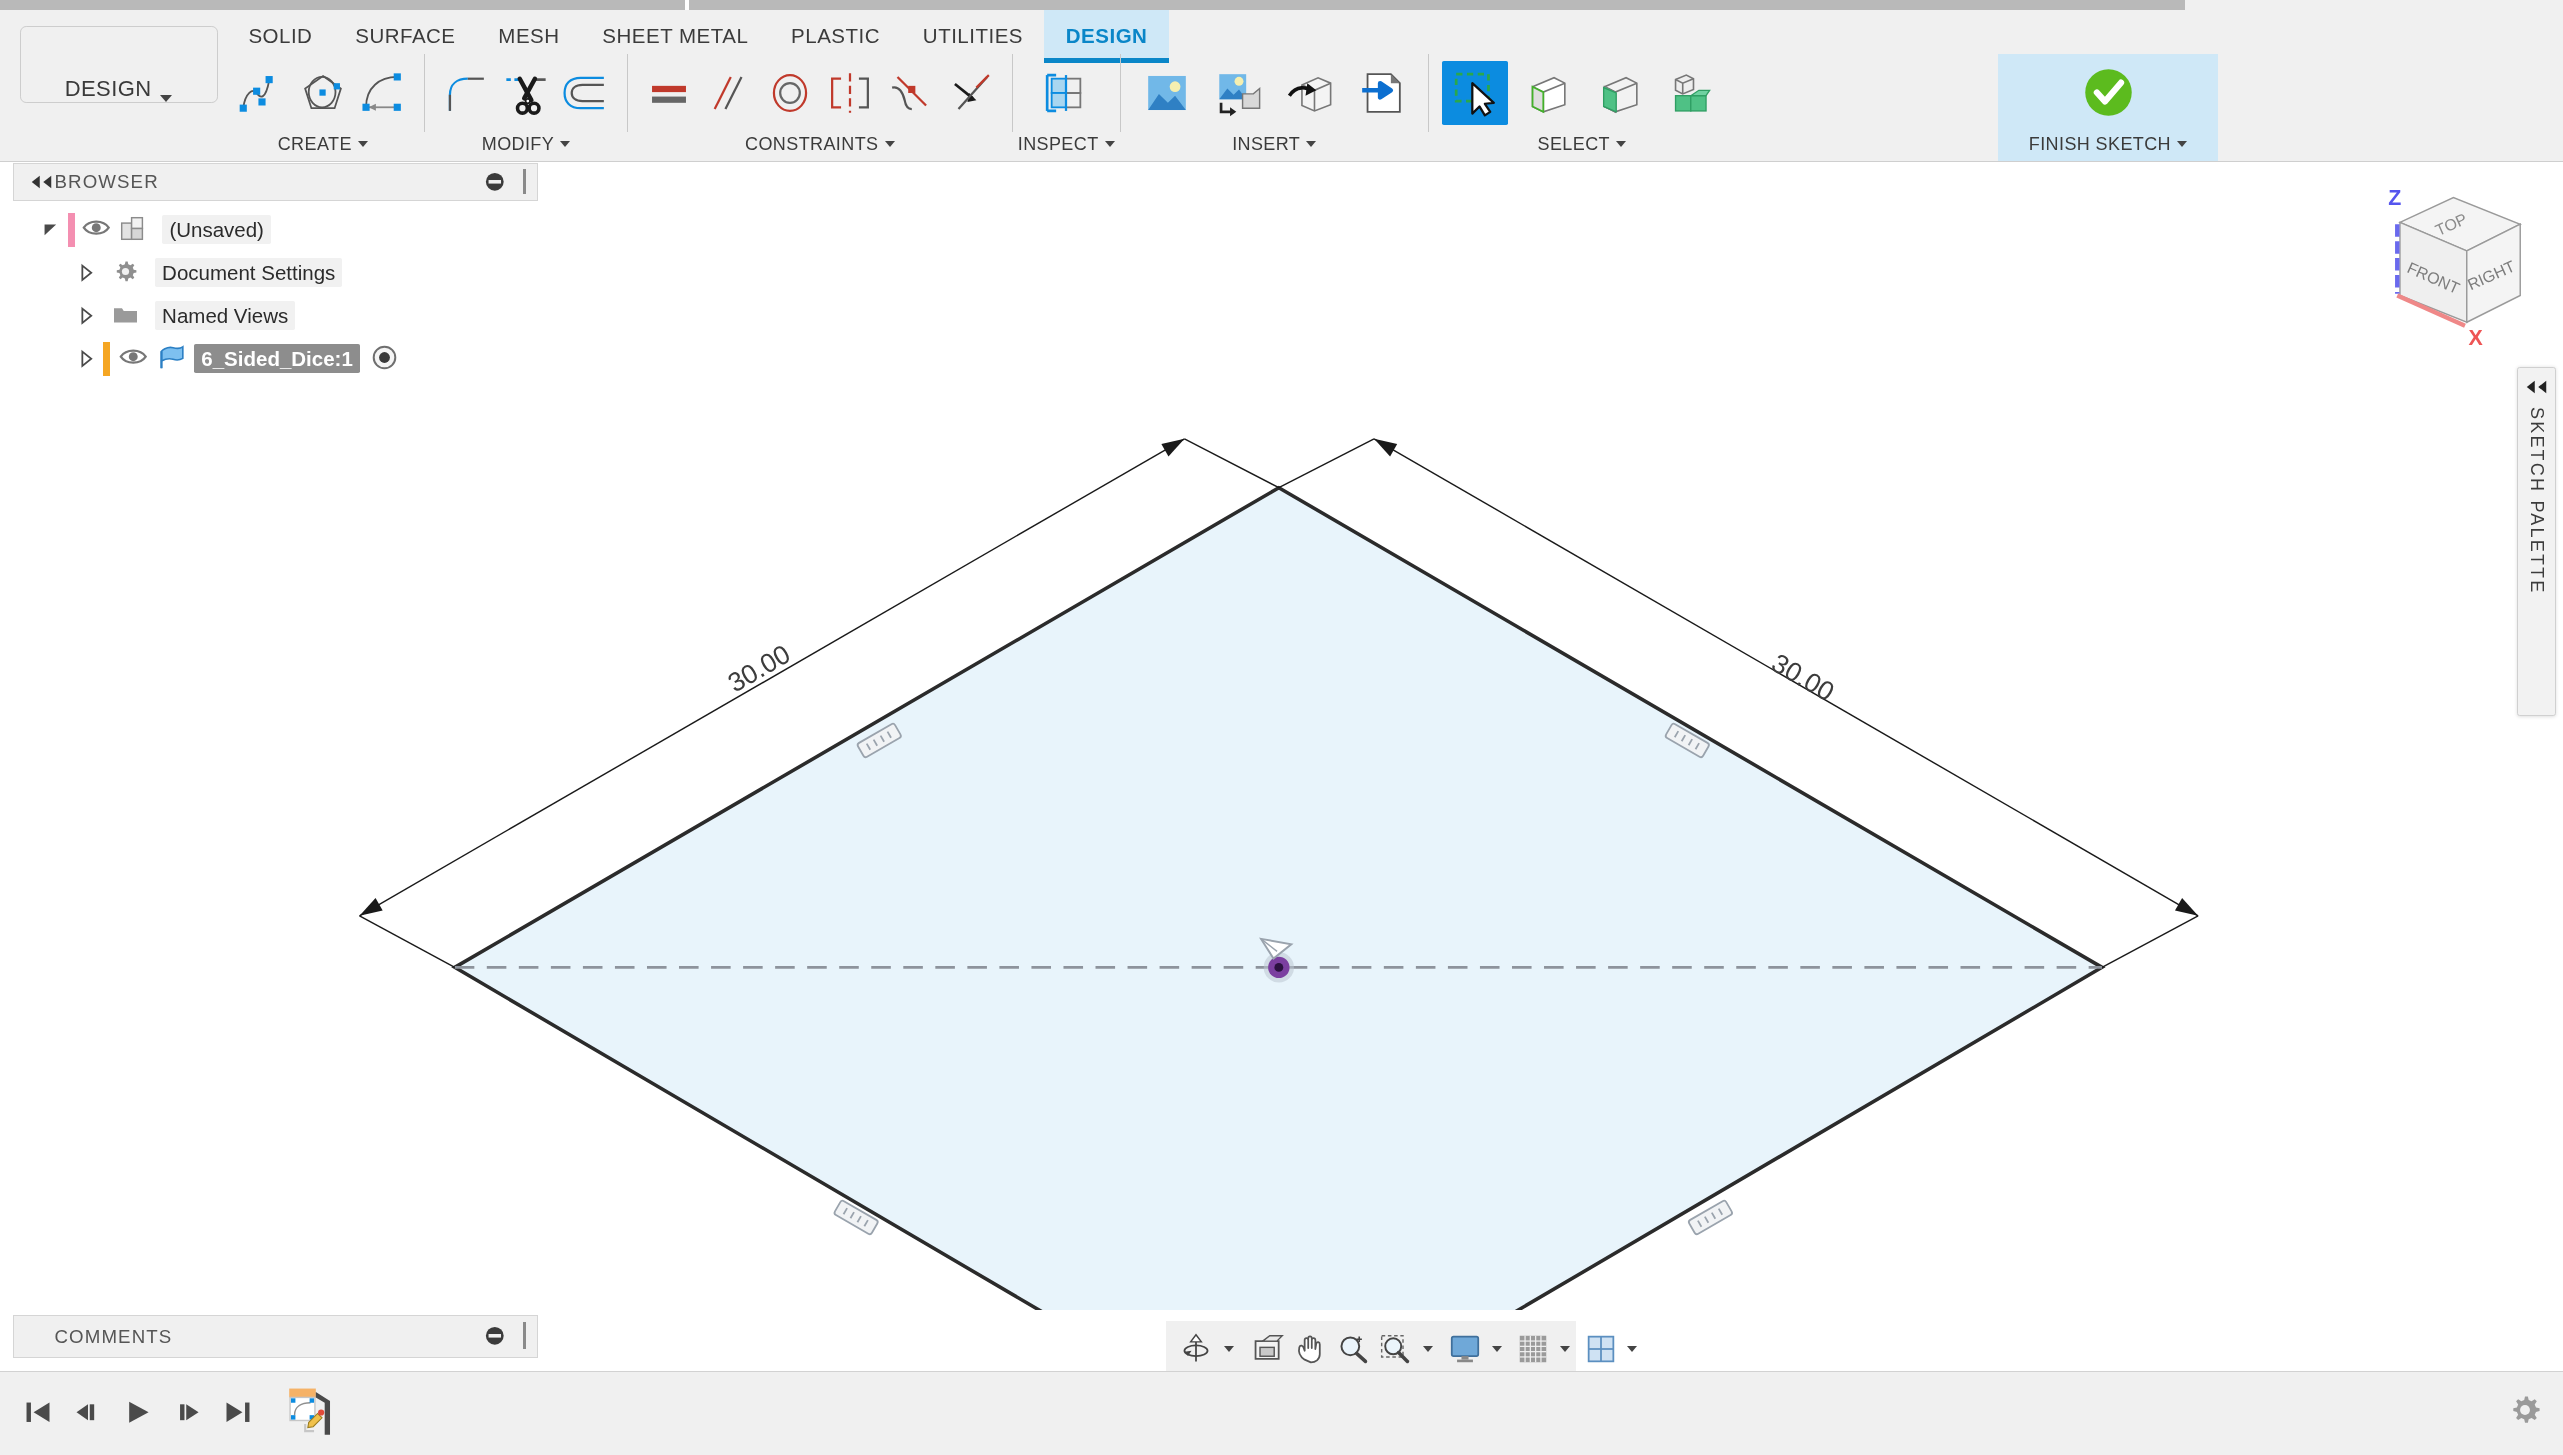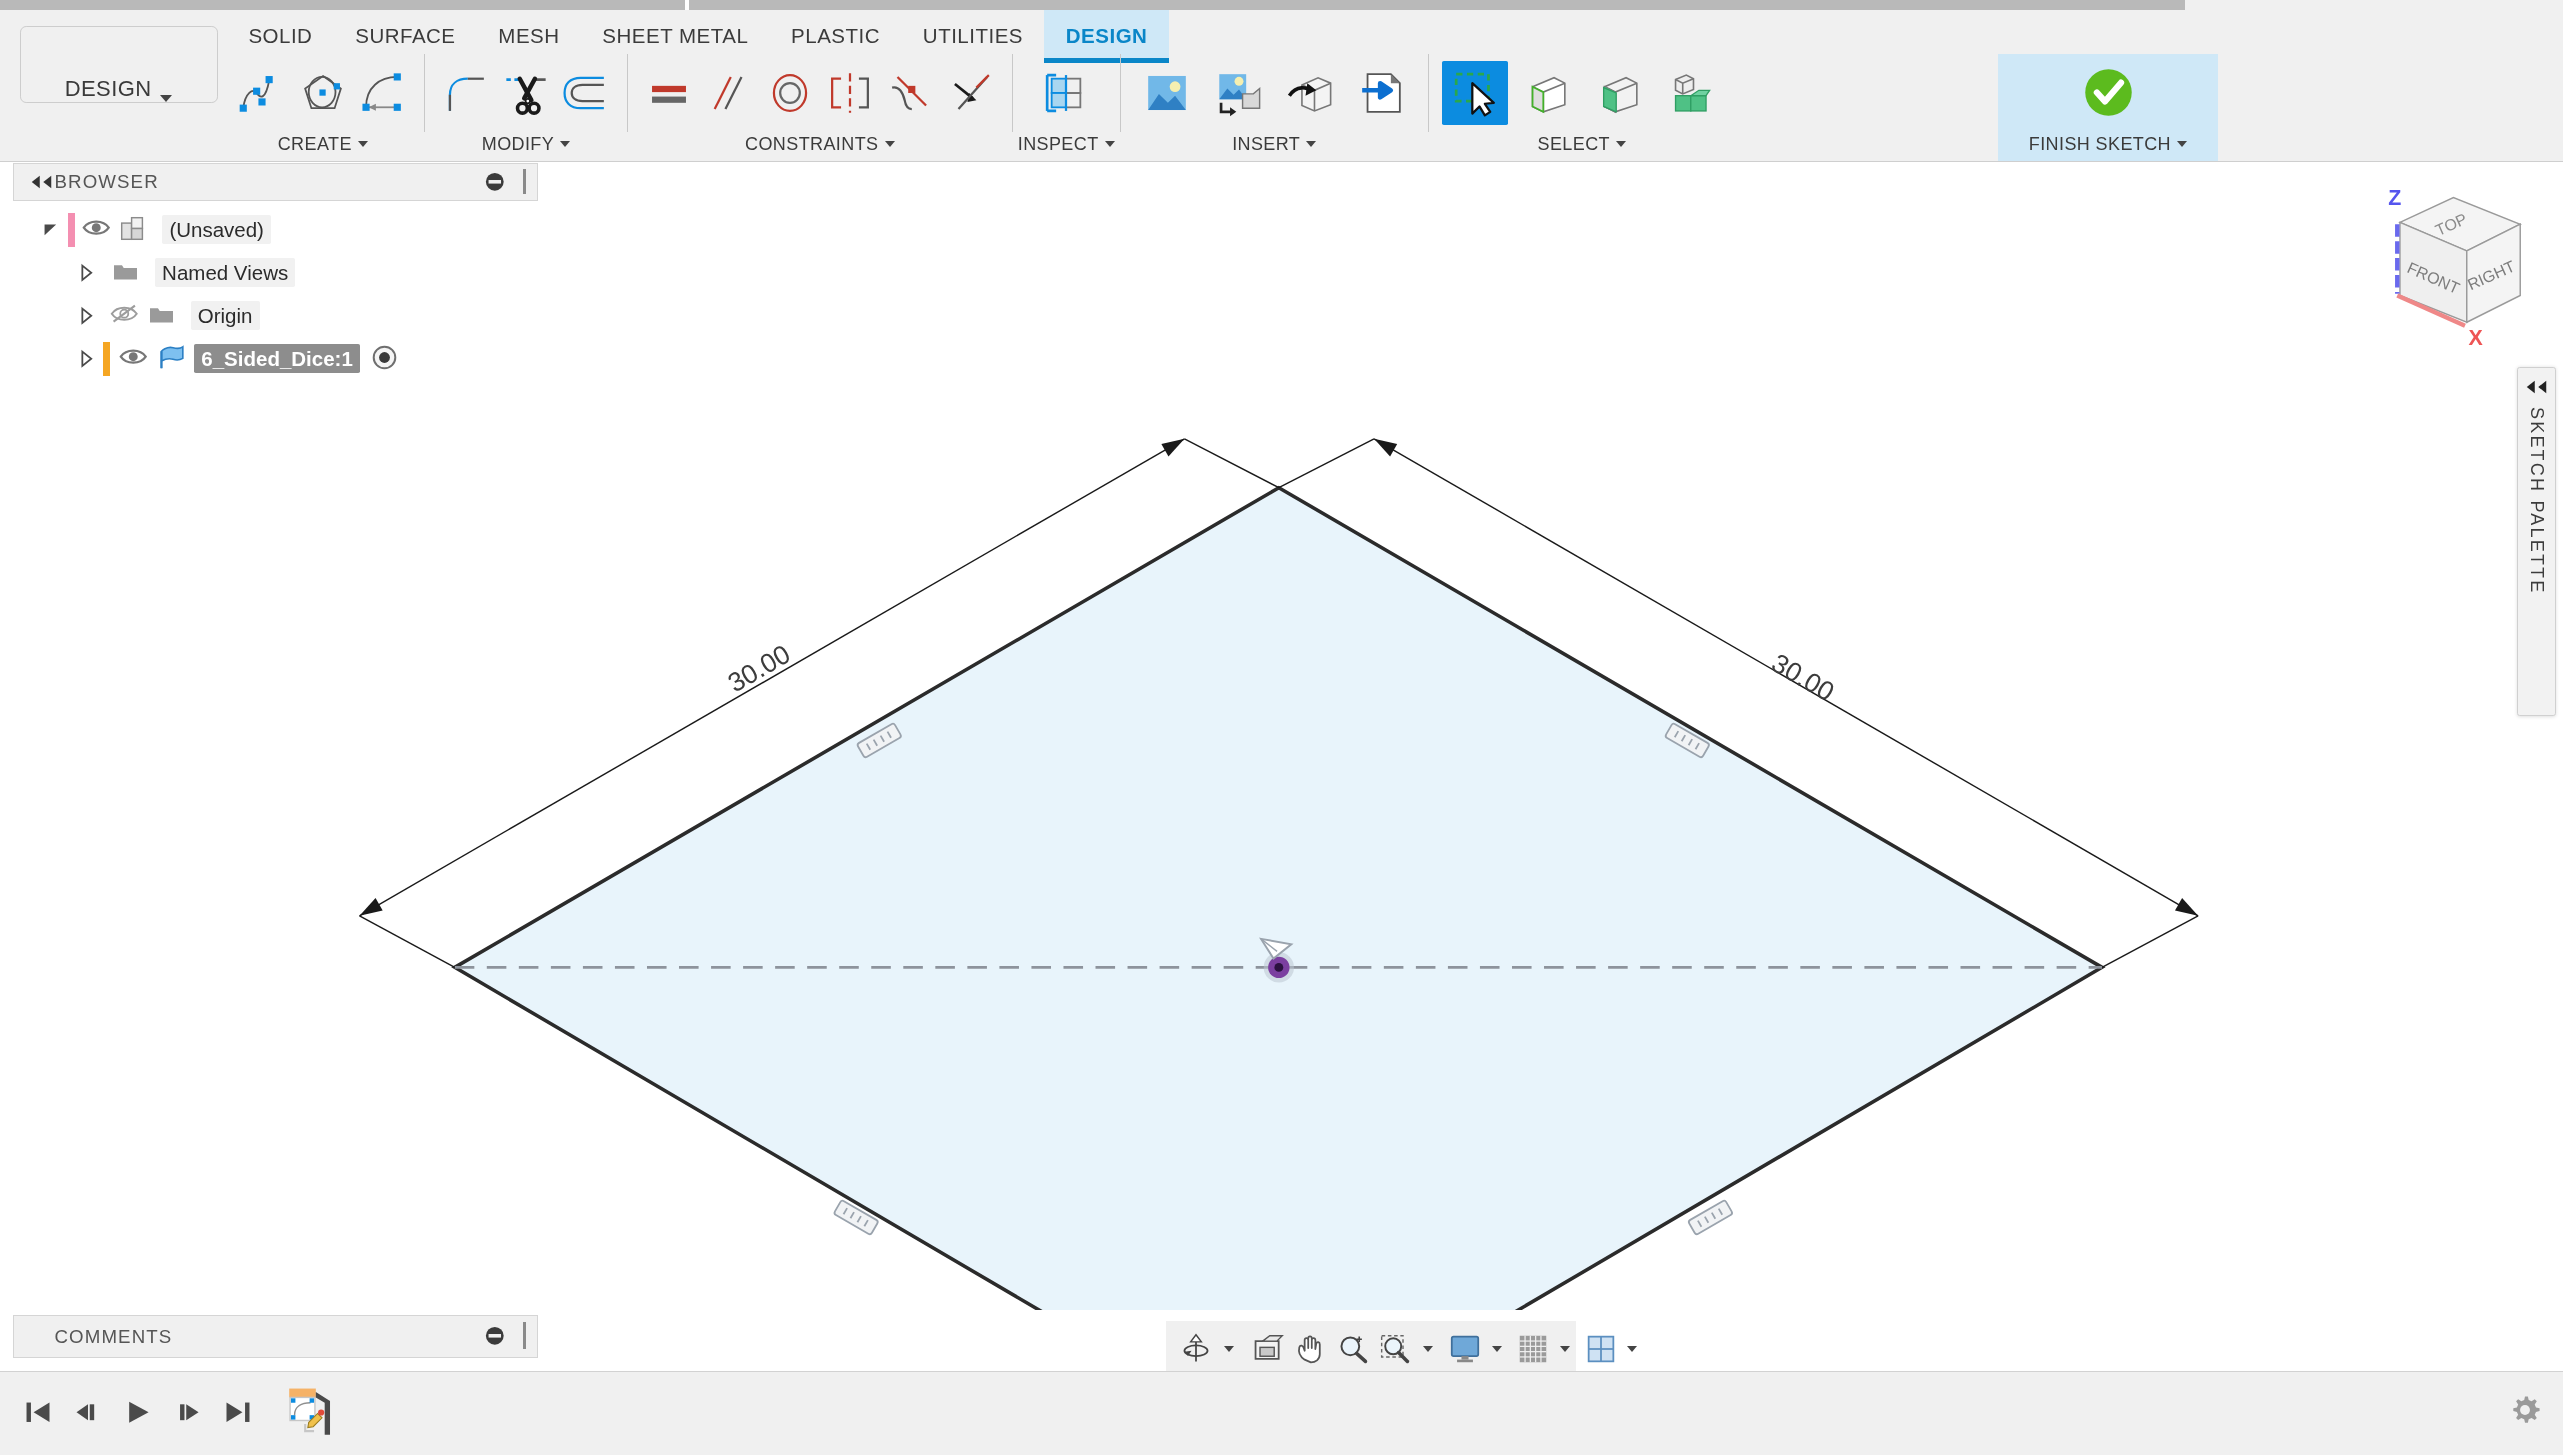--- a/index.html
+++ b/index.html
@@ -502,55 +502,49 @@
       <span style="margin-right:16px;">
         <svg width="27" height="27" viewBox="0 0 30 30">
           <rect x="3" y="9" width="11" height="18" fill="#e3e3e3" stroke="#8b8b8b" stroke-width="1.6"></rect>
           <rect x="14" y="3" width="12" height="12" fill="#f2f2f2" stroke="#8b8b8b" stroke-width="1.6"></rect>
           <rect x="14" y="15" width="12" height="12" fill="#d6d6d6" stroke="#8b8b8b" stroke-width="1.6"></rect>
         </svg>
       </span>
       <span class="tlabel">(Unsaved)</span>
     </div>
 
-
     <div class="trow" style="padding-left:64px;">
       <span class="twist">
         <svg width="19.6" height="19.6" viewBox="0 0 22 22">
             <path d="M6 3 L16 11 L6 19 Z" fill="none" stroke="#4a4a4a" stroke-width="2"></path>
           </svg>
       </span>
       <span style="margin:0 16px 0 12.5px;">
-        <svg width="27" height="23" viewBox="0 0 30 26">
-          <path d="M2 6 L11 6 L13 9 L28 9 L28 22 L2 22 Z" fill="#9a9a9a"></path>
+        <svg width="27" height="27" viewBox="0 0 30 30">
+          <path d="M15 4 l2.4 0 l.7 3 l2.4 1 l2.6-1.7 l1.7 1.7 l-1.7 2.6 l1 2.4 l3 .7 l0 2.4 l-3 .7 l-1 2.4 l1.7 2.6 l-1.7 1.7 l-2.6-1.7 l-2.4 1 l-.7 3 l-2.4 0 l-.7-3 l-2.4-1 l-2.6 1.7 l-1.7-1.7 l1.7-2.6 l-1-2.4 l-3-.7 l0-2.4 l3-.7 l1-2.4 l-1.7-2.6 l1.7-1.7 l2.6 1.7 l2.4-1 Z" fill="#8f8f8f"></path>
+          <circle cx="15" cy="15" r="4" fill="#f1f1f1"></circle>
         </svg>
       </span>
-      <span class="tlabel">Named Views</span>
+      <span class="tlabel">Document Settings</span>
     </div>
 
     <div class="trow" style="padding-left:64px;">
       <span class="twist">
         <svg width="19.6" height="19.6" viewBox="0 0 22 22">
             <path d="M6 3 L16 11 L6 19 Z" fill="none" stroke="#4a4a4a" stroke-width="2"></path>
           </svg>
       </span>
-      <span style="margin:0 9px 0 10.7px;">
-        <svg width="28.5" height="21.4" viewBox="0 0 32 24">
-          <path d="M2 12 C8 3 24 3 30 12 C24 21 8 21 2 12 Z" fill="none" stroke="#9d9d9d" stroke-width="2.2"></path>
-          <circle cx="16" cy="12" r="4.5" fill="none" stroke="#9d9d9d" stroke-width="2"></circle>
-          <line x1="4" y1="21" x2="28" y2="3" stroke="#9d9d9d" stroke-width="2.4"></line>
-        </svg>
-      </span>
-      <span style="margin-right:16px;">
+      <span style="margin:0 16px 0 12.5px;">
         <svg width="27" height="23" viewBox="0 0 30 26">
           <path d="M2 6 L11 6 L13 9 L28 9 L28 22 L2 22 Z" fill="#9a9a9a"></path>
         </svg>
       </span>
-      <span class="tlabel">Origin</span>
-    </div>
+      <span class="tlabel">Named Views</span>
+    </div>
+
 
     <div class="trow" style="padding-left:64px;">
       <span class="twist">
         <svg width="19.6" height="19.6" viewBox="0 0 22 22">
             <path d="M6 3 L16 11 L6 19 Z" fill="none" stroke="#4a4a4a" stroke-width="2"></path>
           </svg>
       </span>
       <span style="display:inline-block;width:7.1px;height:34px;background:#f5a623;margin:0 9px 0 3.6px;"></span>
       <span style="margin-right:9px;">
         <svg width="28.5" height="21.4" viewBox="0 0 32 24">

